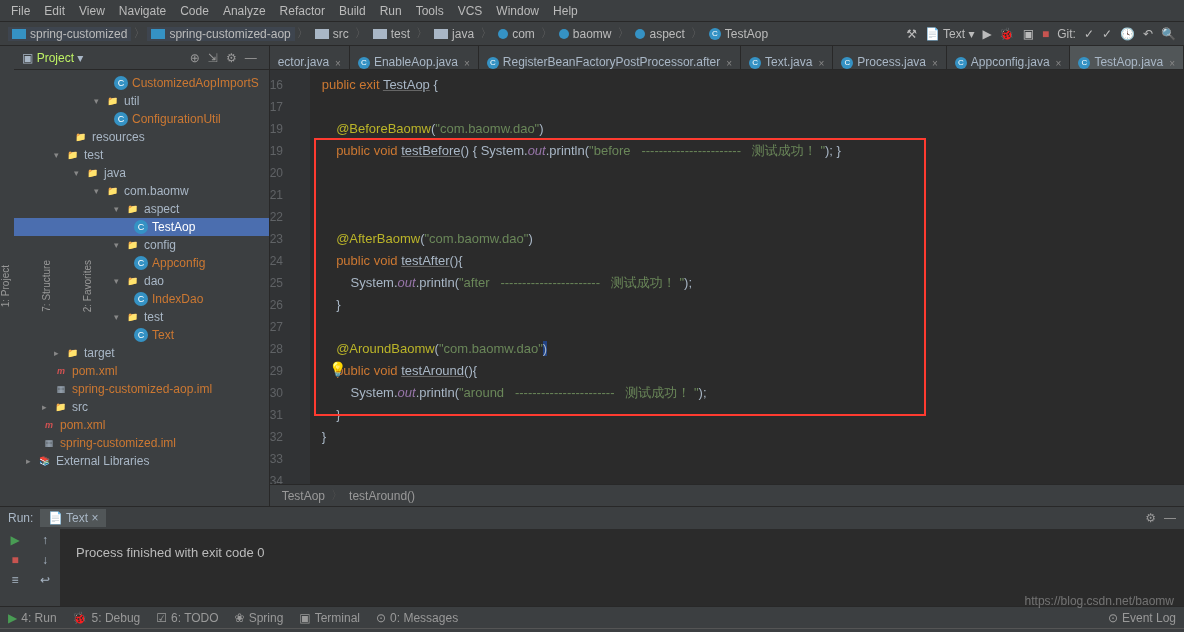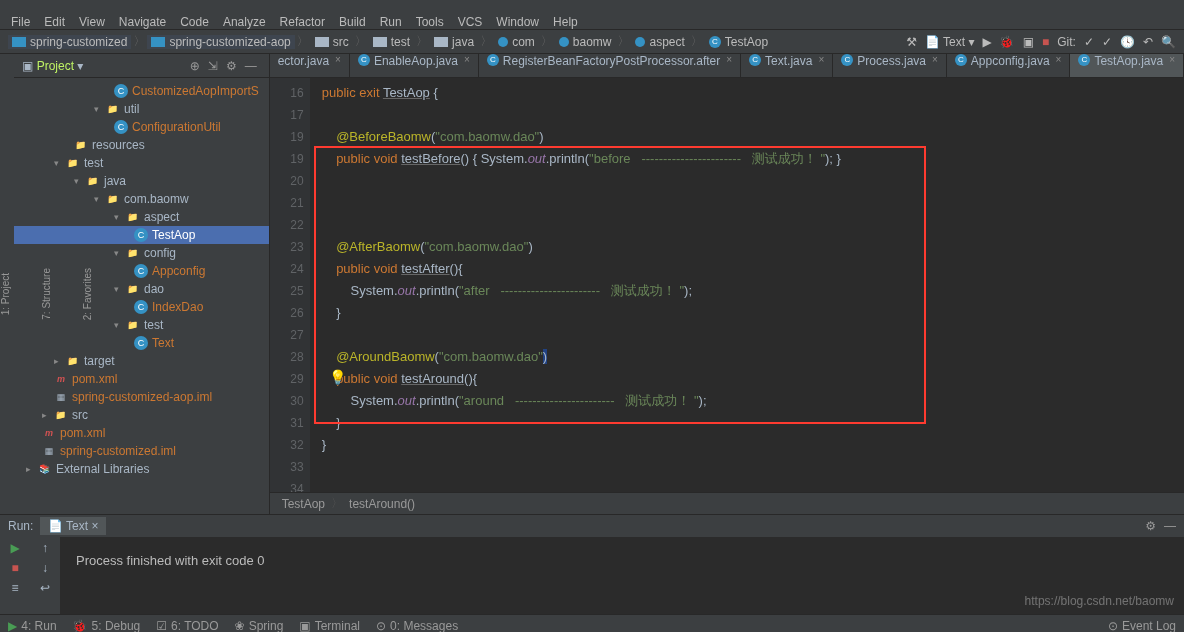--- a/index.html
+++ b/index.html
@@ -1,17 +1,17 @@
 <!DOCTYPE html>
 <html><head>
 <meta charset="utf-8">
 <style>
 * { margin:0; padding:0; box-sizing:border-box; font-family:"Segoe UI",Arial,sans-serif; }
 body { background:#2b2b2b; color:#a9b7c6; font-size:12px; width:1184px; height:632px; overflow:hidden; position:relative; }
-.menubar { height:30px; background:#3c3f41; display:flex; align-items:flex-end; padding:0 4px; border-bottom:1px solid #282828; }
+.menubar { height:22px; background:#3c3f41; display:flex; align-items:center; padding:0 4px; border-bottom:1px solid #282828; }
 .menubar span { padding:0 7px; color:#bbbbbb; cursor:pointer; }
 .navbar { height:24px; background:#3c3f41; display:flex; align-items:center; padding:0 8px; border-bottom:1px solid #282828; }
 .nav-item { display:flex; align-items:center; padding:0 4px; color:#bbb; }
 .nav-item.proj { background:#4b6eaf22; }
 .folder-icon { width:14px; height:10px; background:#a9b7c6; margin-right:4px; display:inline-block; }
 .folder-icon.blue { background:#3592c4; }
 .pkg-icon { width:10px; height:10px; border-radius:50%; background:#3592c4; margin-right:4px; display:inline-block; }
 .class-icon { width:12px; height:12px; border-radius:50%; background:#3592c4; margin-right:4px; font-size:8px; color:#fff; text-align:center; line-height:12px; display:inline-block; }
 .chevron { color:#666; padding:0 2px; }
 .toolbar-right { margin-left:auto; display:flex; align-items:center; gap:8px; }
@@ -37,26 +37,26 @@
 .tree-item .icon.class { background:#3592c4; color:#fff; }
 .tree-item .icon.iml { color:#a9b7c6; }
 .tree-item .icon.maven { color:#d25252; font-weight:bold; font-style:italic; }
 .tree-item .label { color:#a9b7c6; }
 .tree-item .label.orange { color:#cc7832; }
 .tree-item.selected .label { color:#fff; }
 .pad1 { padding-left:40px; } .pad2 { padding-left:60px; } .pad3 { padding-left:80px; }
 .pad4 { padding-left:100px; } .pad5 { padding-left:120px; }
 .editor-area { flex:1; display:flex; flex-direction:column; background:#2b2b2b; position:relative; }
 .tabs { height:24px; background:#3c3f41; display:flex; align-items:center; border-bottom:1px solid #282828; overflow:hidden; }
-.tab { display:flex; align-items:flex-start; padding:0 8px; height:100%; border-right:1px solid #282828; cursor:pointer; }
+.tab { display:flex; align-items:flex-end; padding:0 8px; height:100%; border-right:1px solid #282828; cursor:pointer; }
 .tab.active { background:#515658; }
 .tab .close { margin-left:6px; color:#888; font-size:10px; }
 .tab .tab-icon { width:12px; height:12px; border-radius:50%; background:#3592c4; margin-right:4px; font-size:8px; color:#fff; text-align:center; line-height:12px; }
 .editor { flex:1; display:flex; position:relative; overflow:hidden; }
-.gutter { width:40px; background:#313335; text-align:right; padding:4px 6px 0 0; color:#606366; font-family:Consolas,monospace; font-size:12px; line-height:22px; }
+.gutter { width:40px; background:#313335; padding:4px 6px 0 0; color:#606366; font-family:Consolas,monospace; font-size:12px; line-height:22px; }
 .code { flex:1; padding:4px 0 0 12px; font-family:Consolas,monospace; font-size:13px; line-height:22px; position:relative; }
 .code-line { white-space:pre; }
 .kw { color:#cc7832; }
 .anno { color:#bbb529; }
 .str { color:#6a8759; }
 .ident { color:#a9b7c6; }
 .method { color:#ffc66d; }
 .static { color:#9876aa; font-style:italic; }
 .classname { color:#a9b7c6; text-decoration:underline; text-decoration-color:#666; }
 .redbox { position:absolute; border:2px solid #ff3b30; pointer-events:none; }

